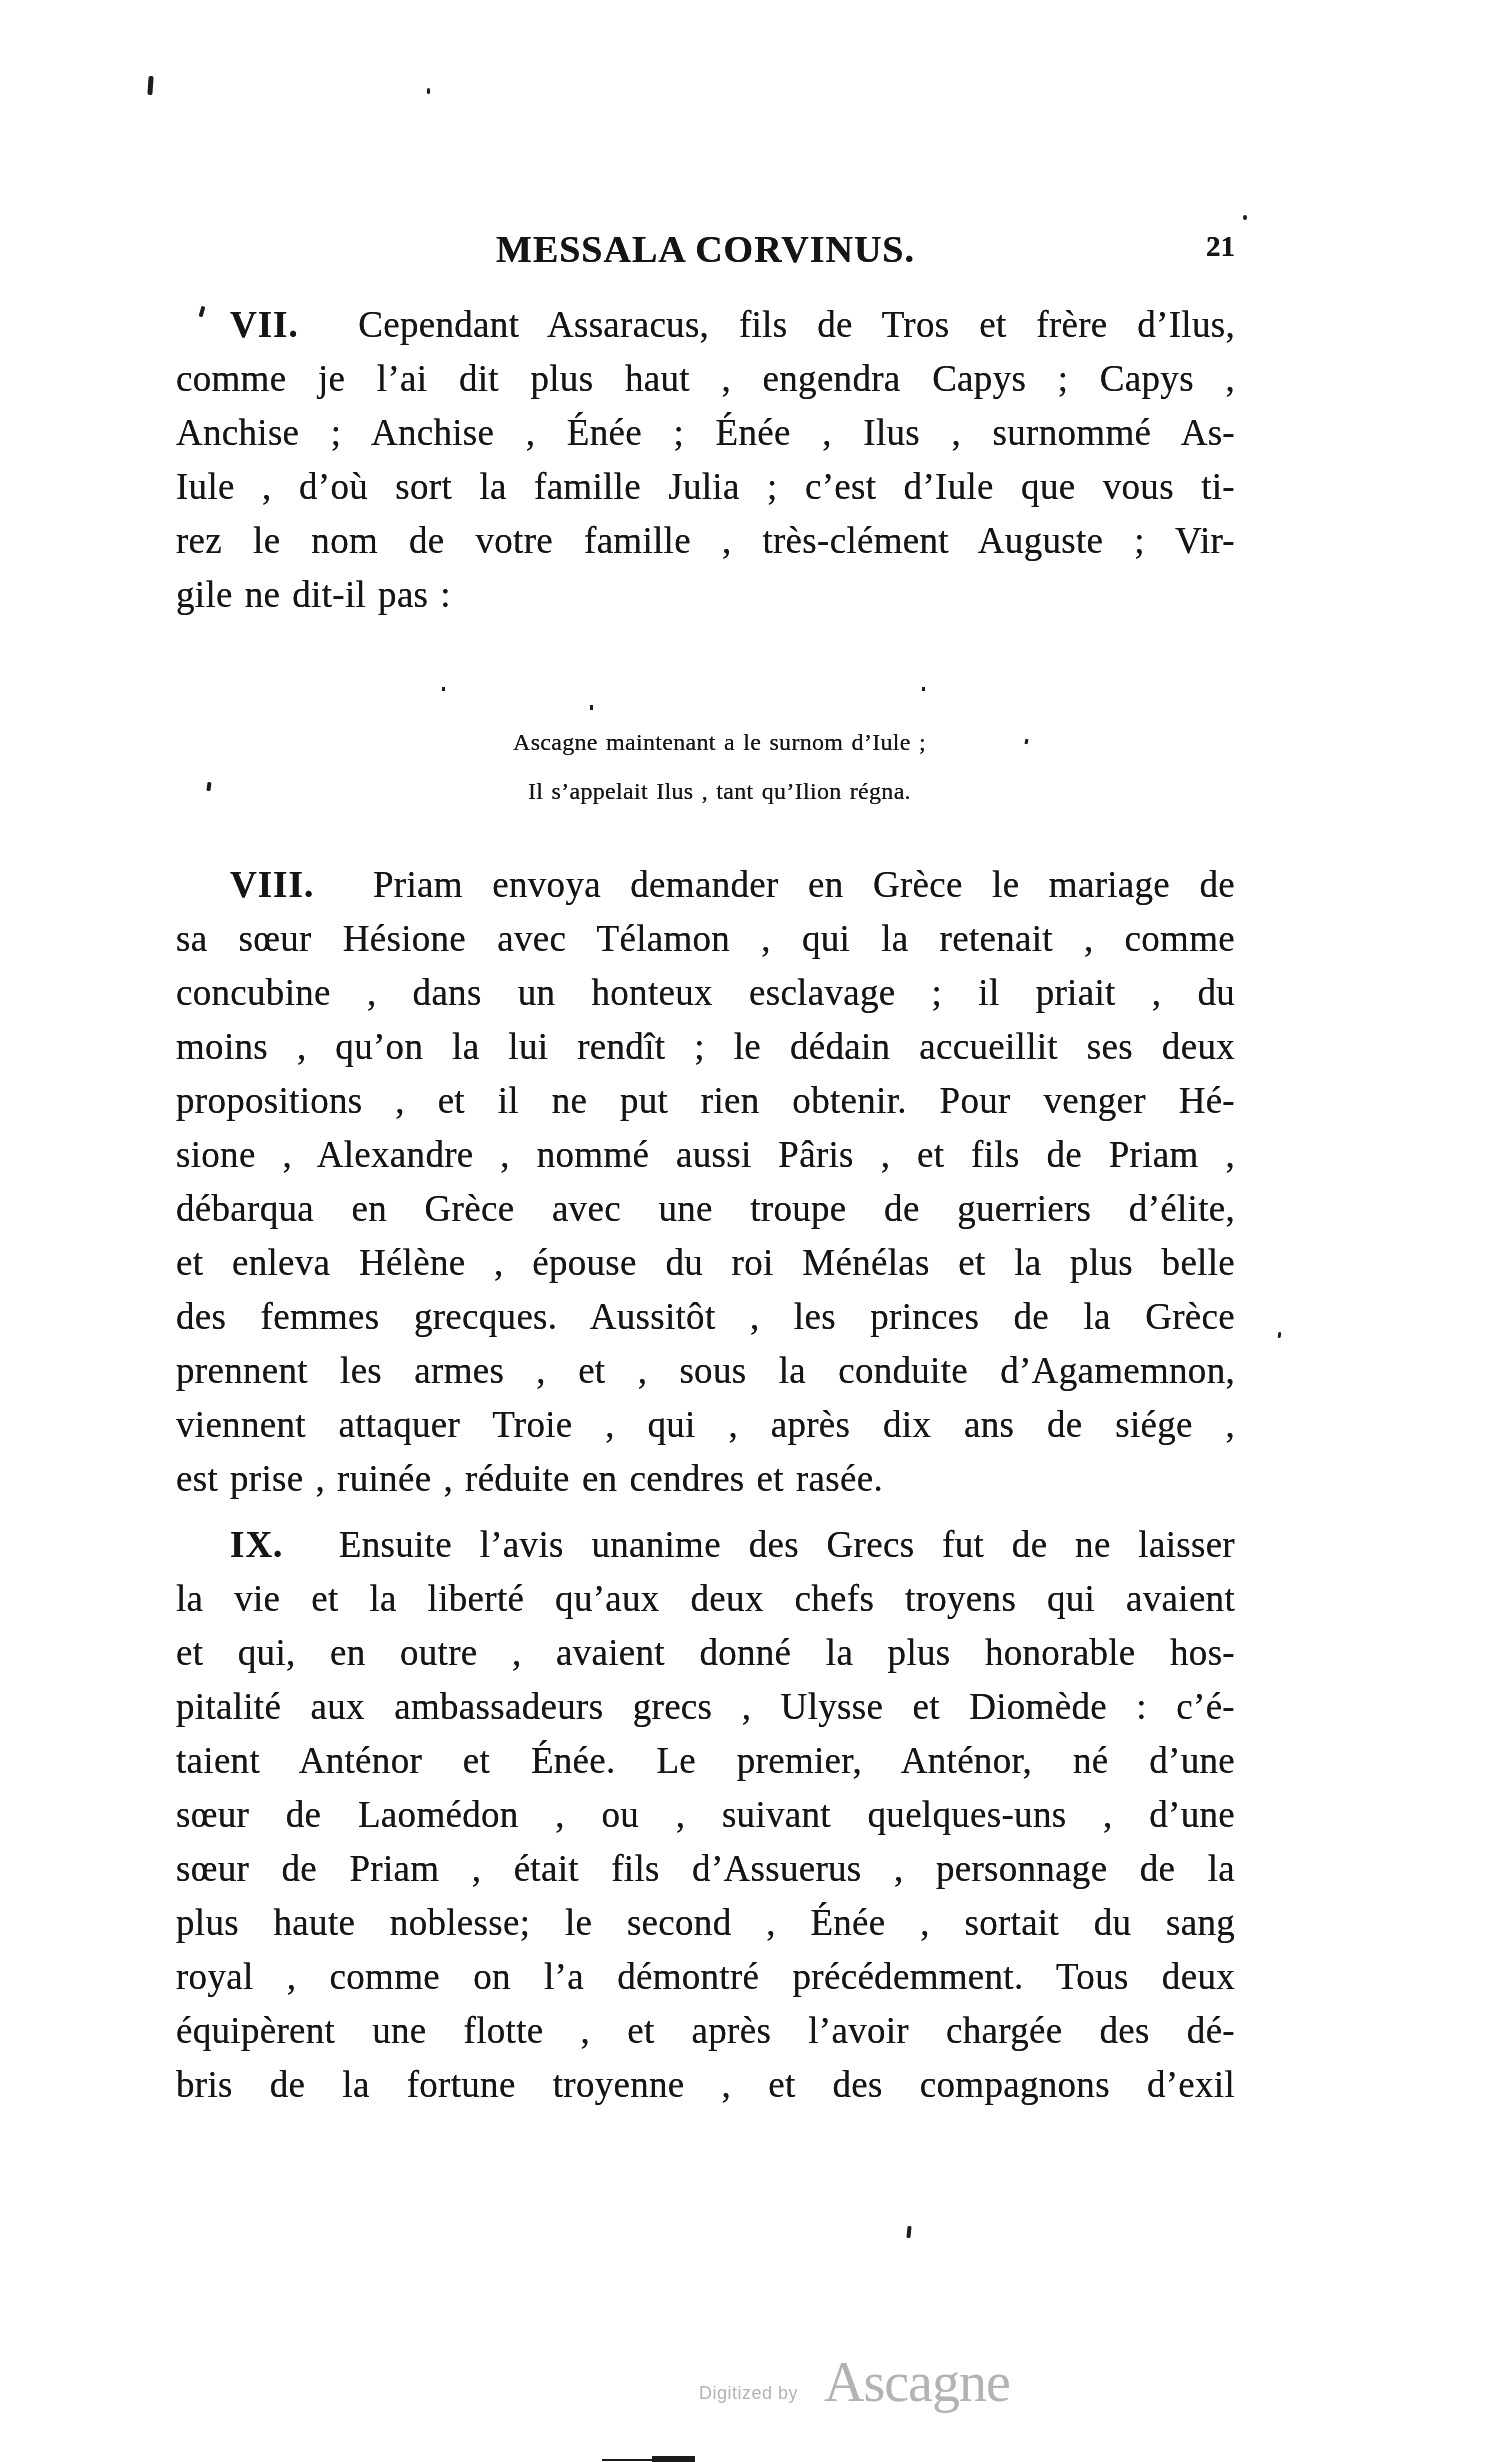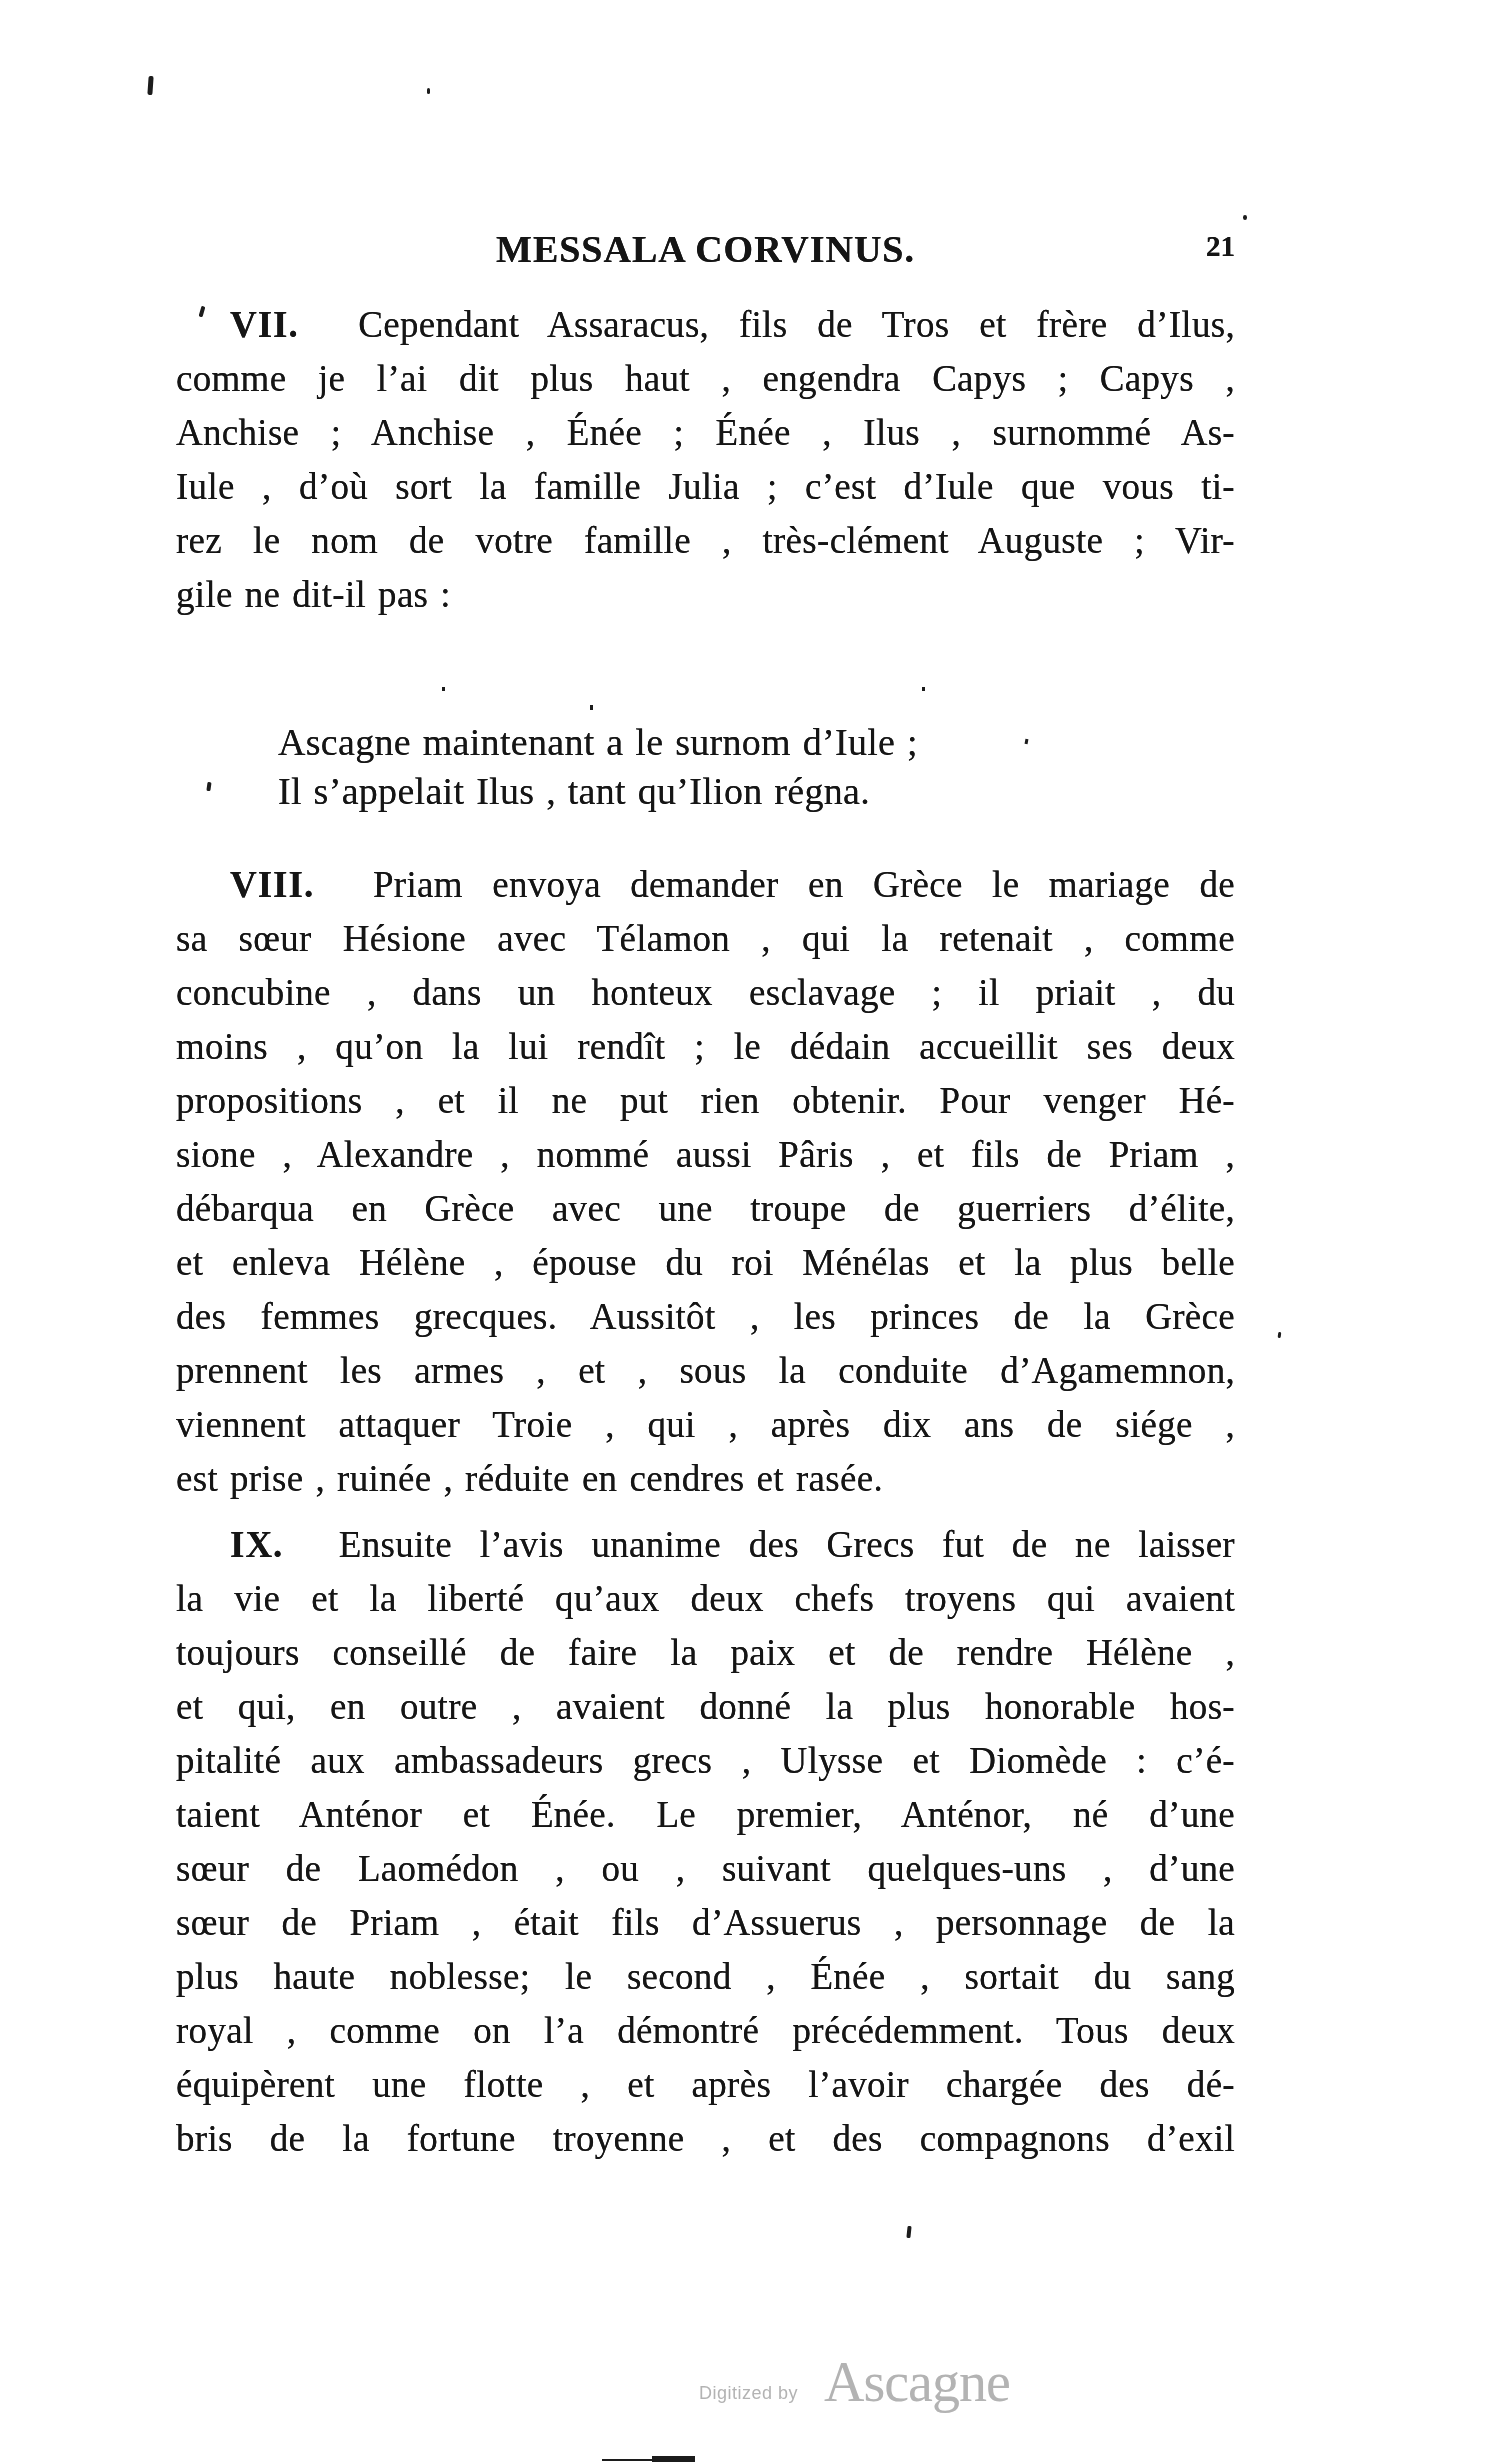--- a/index.html
+++ b/index.html
@@ -49,23 +49,23 @@
     line-height: 54px;
     font-size: 37px;
     letter-spacing: 0.3px;
     word-spacing: 2.5px;
     white-space: normal;
     text-shadow: 0 0 0.6px rgba(10,10,10,0.85);
   }
   .line.just { text-align: justify; text-align-last: justify; }
   .line.first { text-indent: 54px; }
   .verse .line {
-    font-size: 38px;
+    font-size: 24px;
     line-height: 49px;
-    text-align: left;
+    text-align: center;
     word-spacing: 2px;
   }
   .pnum { font-weight: 700; letter-spacing: 1px; }
 
   
   .digitized-label {
     position: absolute; left: 699px; top: 2383px;
     font-family: "Liberation Sans", "DejaVu Sans", sans-serif;
     font-size: 18px; letter-spacing: 0.5px;
     color: var(--watermark, #b3b3b3);
@@ -128,21 +128,20 @@
         <div class="line just">débarqua en Grèce avec une troupe de guerriers d’élite,</div>
         <div class="line just">et enleva Hélène , épouse du roi Ménélas et la plus belle</div>
         <div class="line just">des femmes grecques.  Aussitôt , les princes de la Grèce</div>
         <div class="line just">prennent les armes , et , sous la conduite d’Agamemnon,</div>
         <div class="line just">viennent attaquer Troie , qui , après dix ans de siége ,</div>
         <div class="line">est prise , ruinée , réduite en cendres et rasée.</div>
       </div>
       <div class="para prose para-ix">
         <div class="line first just"><span class="pnum">IX.</span>&nbsp;&nbsp;<span>Ensuite l’avis unanime des Grecs fut de ne laisser</span></div>
         <div class="line just">la vie et la liberté qu’aux deux chefs troyens qui avaient</div>
-        <div class="line just">toujours conseillé de faire la paix et de rendre Hélène ,</div>
         <div class="line just">et qui, en outre , avaient donné la plus honorable hos-</div>
         <div class="line just">pitalité aux ambassadeurs grecs , Ulysse et Diomède : c’é-</div>
         <div class="line just">taient Anténor et Énée. Le premier, Anténor, né d’une</div>
         <div class="line just">sœur de Laomédon , ou , suivant quelques-uns , d’une</div>
         <div class="line just">sœur de Priam , était fils d’Assuerus , personnage de la</div>
         <div class="line just">plus haute noblesse; le second , Énée , sortait du sang</div>
         <div class="line just">royal , comme on l’a démontré précédemment. Tous deux</div>
         <div class="line just">équipèrent une flotte , et après l’avoir chargée des dé-</div>
         <div class="line just">bris de la fortune troyenne , et des compagnons d’exil</div>
       </div>

